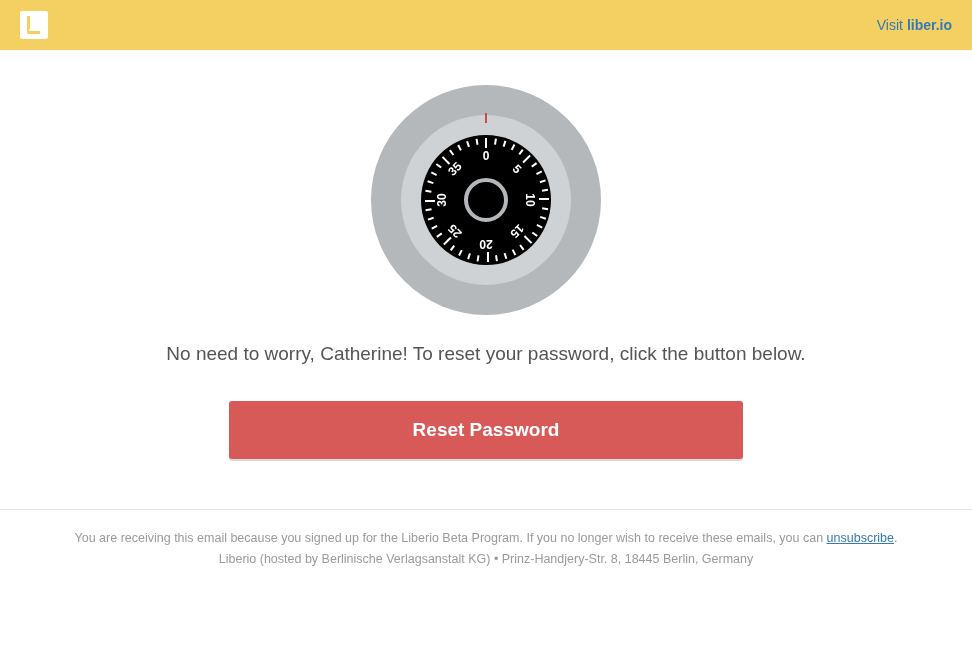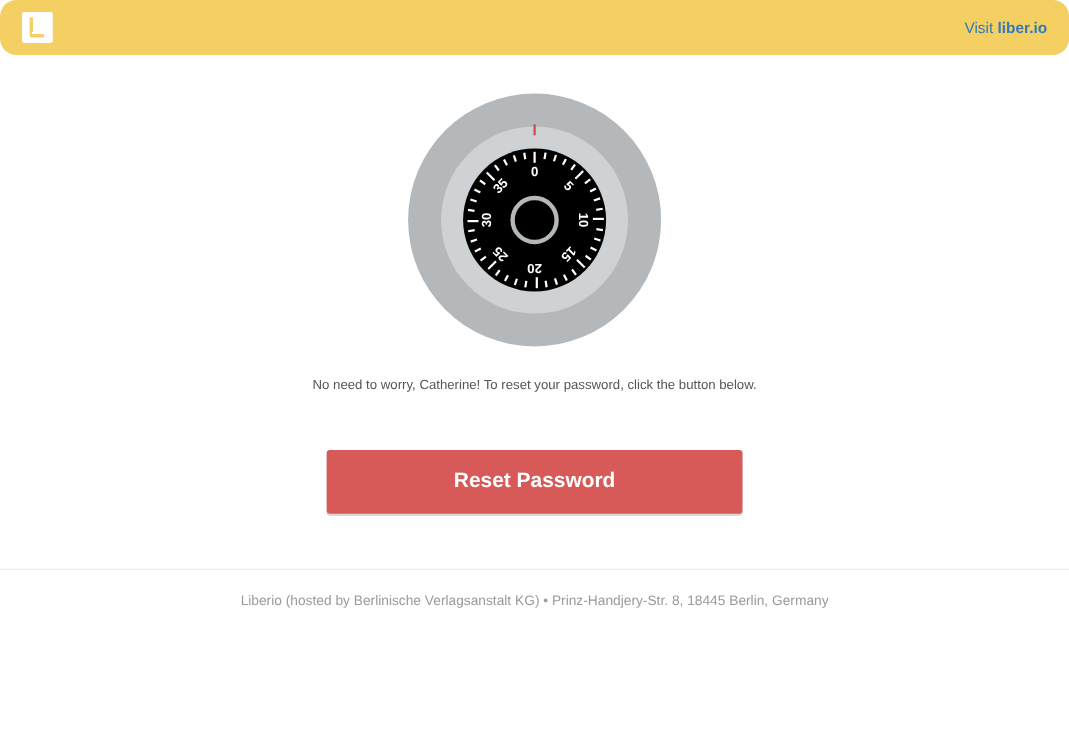--- a/index.html
+++ b/index.html
@@ -10,21 +10,20 @@
     height: 666px;
     overflow: hidden;
   }
   .header {
     background: #f4d062;
     height: 50px;
     display: flex;
     align-items: center;
     justify-content: space-between;
     padding: 0 20px;
-    border-radius: 15px;
   }
   .logo {
     width: 28px;
     height: 28px;
     background: #ffffff;
     border-radius: 2px;
     display: flex;
     align-items: center;
     justify-content: center;
     position: relative;
@@ -108,34 +107,34 @@
     font-weight: 600;
     transform: translate(-50%, -50%);
   }
   .heading {
     font-size: 32px;
     font-weight: 700;
     color: #333333;
     margin-bottom: 18px;
   }
   .subtext {
-    font-size: 12px;
+    font-size: 19px;
     color: #555555;
-    margin-bottom: 52px;
+    margin-bottom: 36px;
   }
   .reset-btn {
     display: inline-block;
     background: #d75a58;
     color: #ffffff;
     font-size: 19px;
     font-weight: 700;
     border: none;
     border-radius: 3px;
     padding: 18px 0;
-    width: 378px;
+    width: 514px;
     cursor: pointer;
     box-shadow: 0 2px 0 rgba(0,0,0,0.15);
   }
   .divider {
     border: none;
     border-top: 1px solid #e5e5e5;
     margin: 50px 0 18px 0;
   }
   .footer {
     text-align: center;
@@ -225,15 +224,18 @@
       </div>
     </div>
   </div>
 
   <p class="subtext">No need to worry, Catherine! To reset your password, click the button below.</p>
   <button class="reset-btn">Reset Password</button>
 
   <hr class="divider">
 
   <div class="footer">
+    <div>
+      <span>You are receiving this email because you signed up for the Liberio Beta Program. If you no longer wish to receive these emails, you can </span><a>unsubscribe</a><span>.</span>
+    </div>
     <div>Liberio (hosted by Berlinische Verlagsanstalt KG) • Prinz-Handjery-Str. 8, 18445 Berlin, Germany</div>
   </div>
 </div>
 
 </body></html>

